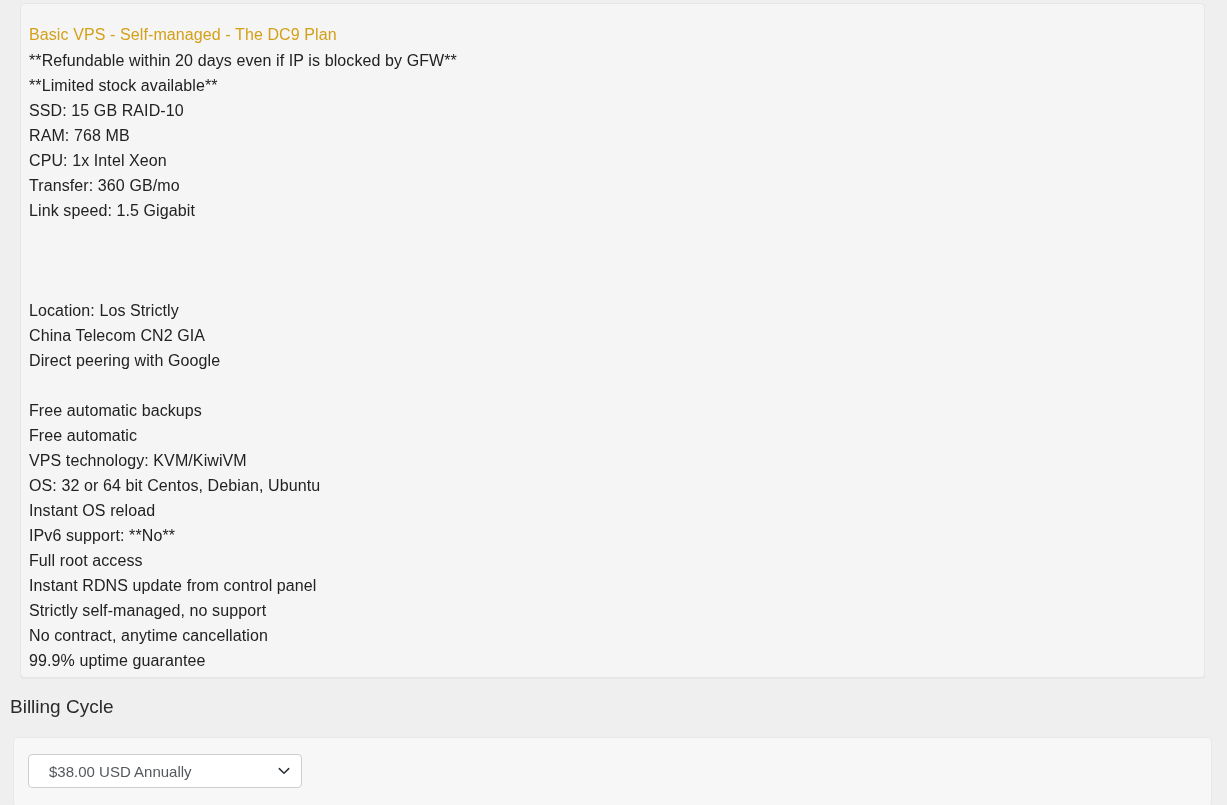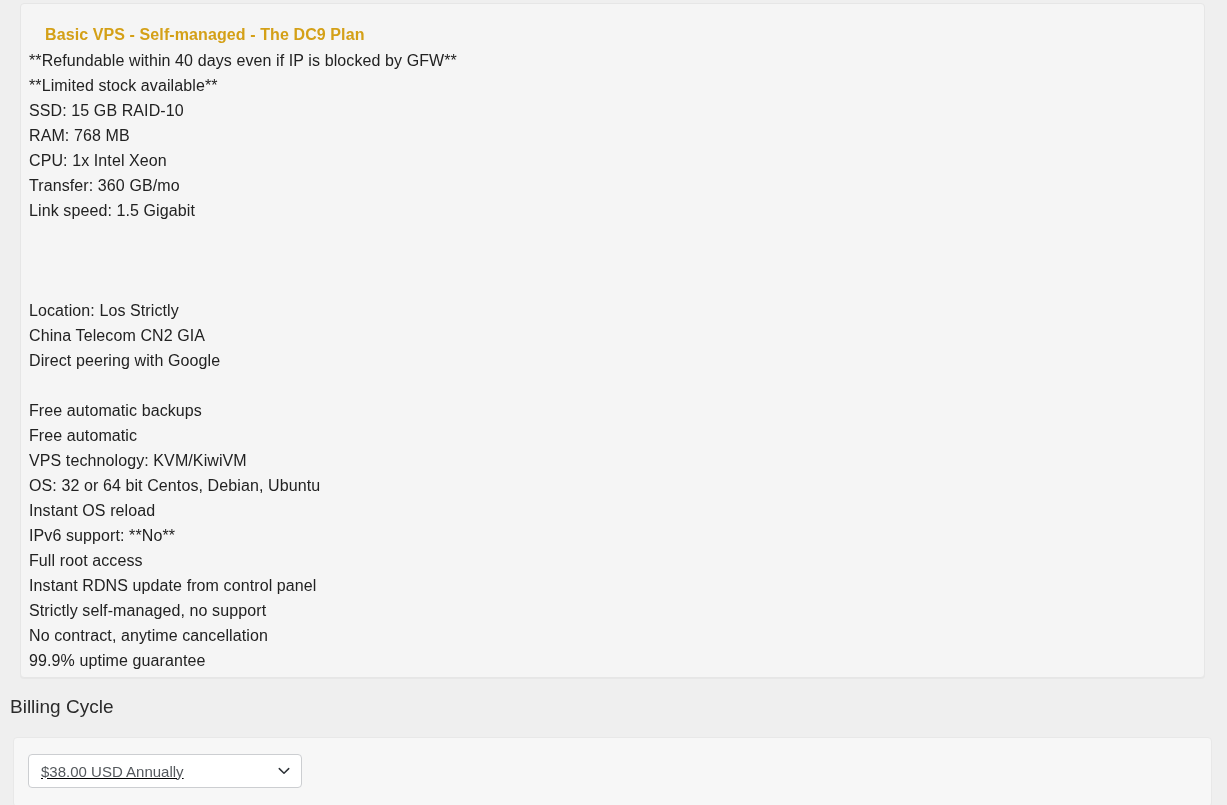--- a/index.html
+++ b/index.html
@@ -31,23 +31,22 @@
   }
   .desc-line {
     font-size: 16px;
     line-height: 25px;
     color: #222222;
     white-space: pre;
     letter-spacing: 0.1px;
   }
   .desc-line.title {
     color: #d4a017;
-    font-weight: bold;
+    font-weight: normal;
     line-height: 26px;
-    margin-left: 16px;
   }
   .desc-line.blank { color: transparent; }
 
   
   .watermark {
     position: absolute;
     left: 437px; top: 381px;
     font-size: 27px;
     color: #d41414;
     font-family: "Liberation Sans", sans-serif;
@@ -78,23 +77,22 @@
 
   .billing-select {
     position: absolute;
     left: 14px; top: 16px;
     width: 274px; height: 34px;
     background: #ffffff;
     border: 1px solid #ccced1;
     border-radius: 4px;
     display: flex;
     align-items: center;
-    padding: 0 10px 0 12px;
+    padding: 0 10px 0 20px;
     cursor: pointer;
-    text-decoration: underline;
   }
   .billing-select .value {
     flex: 1 1 auto;
     font-size: 15px;
     color: #55595d;
     white-space: nowrap;
     overflow: hidden;
   }
   .billing-select .chev {
     flex: 0 0 auto;
@@ -104,21 +102,21 @@
   }
 </style>
 </head>
 <body>
 
 <div id="page">
 
   <div class="product-panel">
     <div class="desc-body">
       <div class="desc-line title">Basic VPS - Self-managed - The DC9 Plan</div>
-      <div class="desc-line">**Refundable within 40 days even if IP is blocked by GFW**</div>
+      <div class="desc-line">**Refundable within 20 days even if IP is blocked by GFW**</div>
       <div class="desc-line">**Limited stock available**</div>
       <div class="desc-line">SSD: 15 GB RAID-10</div>
       <div class="desc-line">RAM: 768 MB</div>
       <div class="desc-line">CPU: 1x Intel Xeon</div>
       <div class="desc-line">Transfer: 360 GB/mo</div>
       <div class="desc-line">Link speed: 1.5 Gigabit</div>
       <div class="desc-line blank">&nbsp;</div>
       <div class="desc-line blank">&nbsp;</div>
       <div class="desc-line blank">&nbsp;</div>
       <div class="desc-line">Location: Los Strictly</div>

